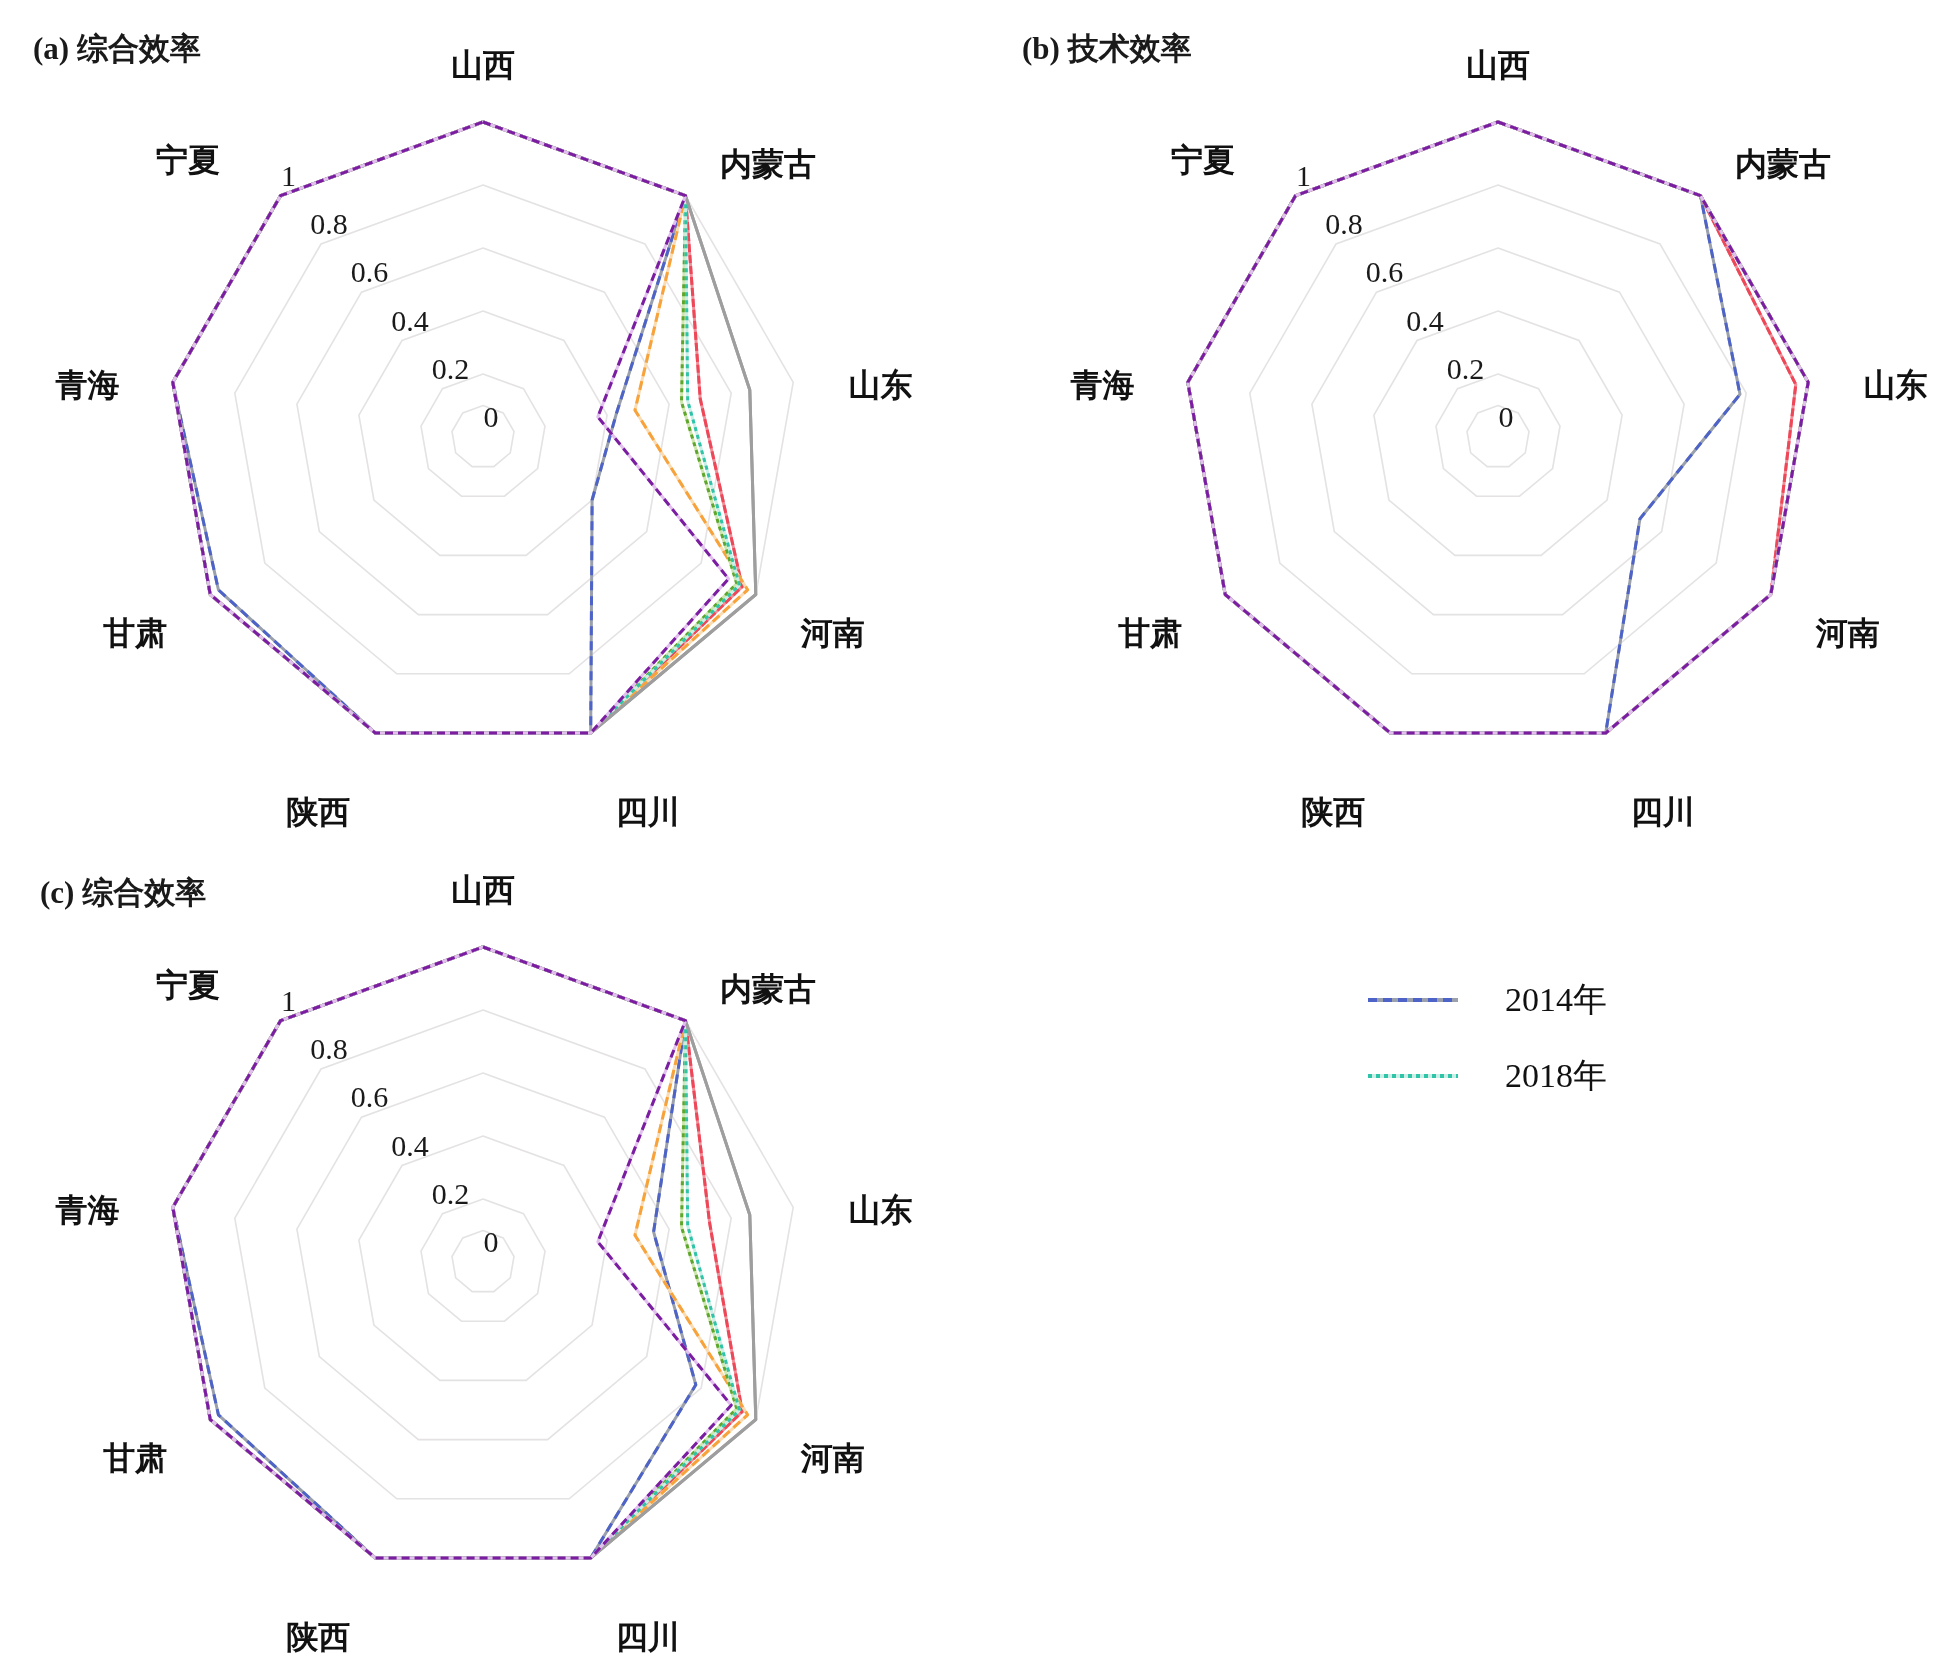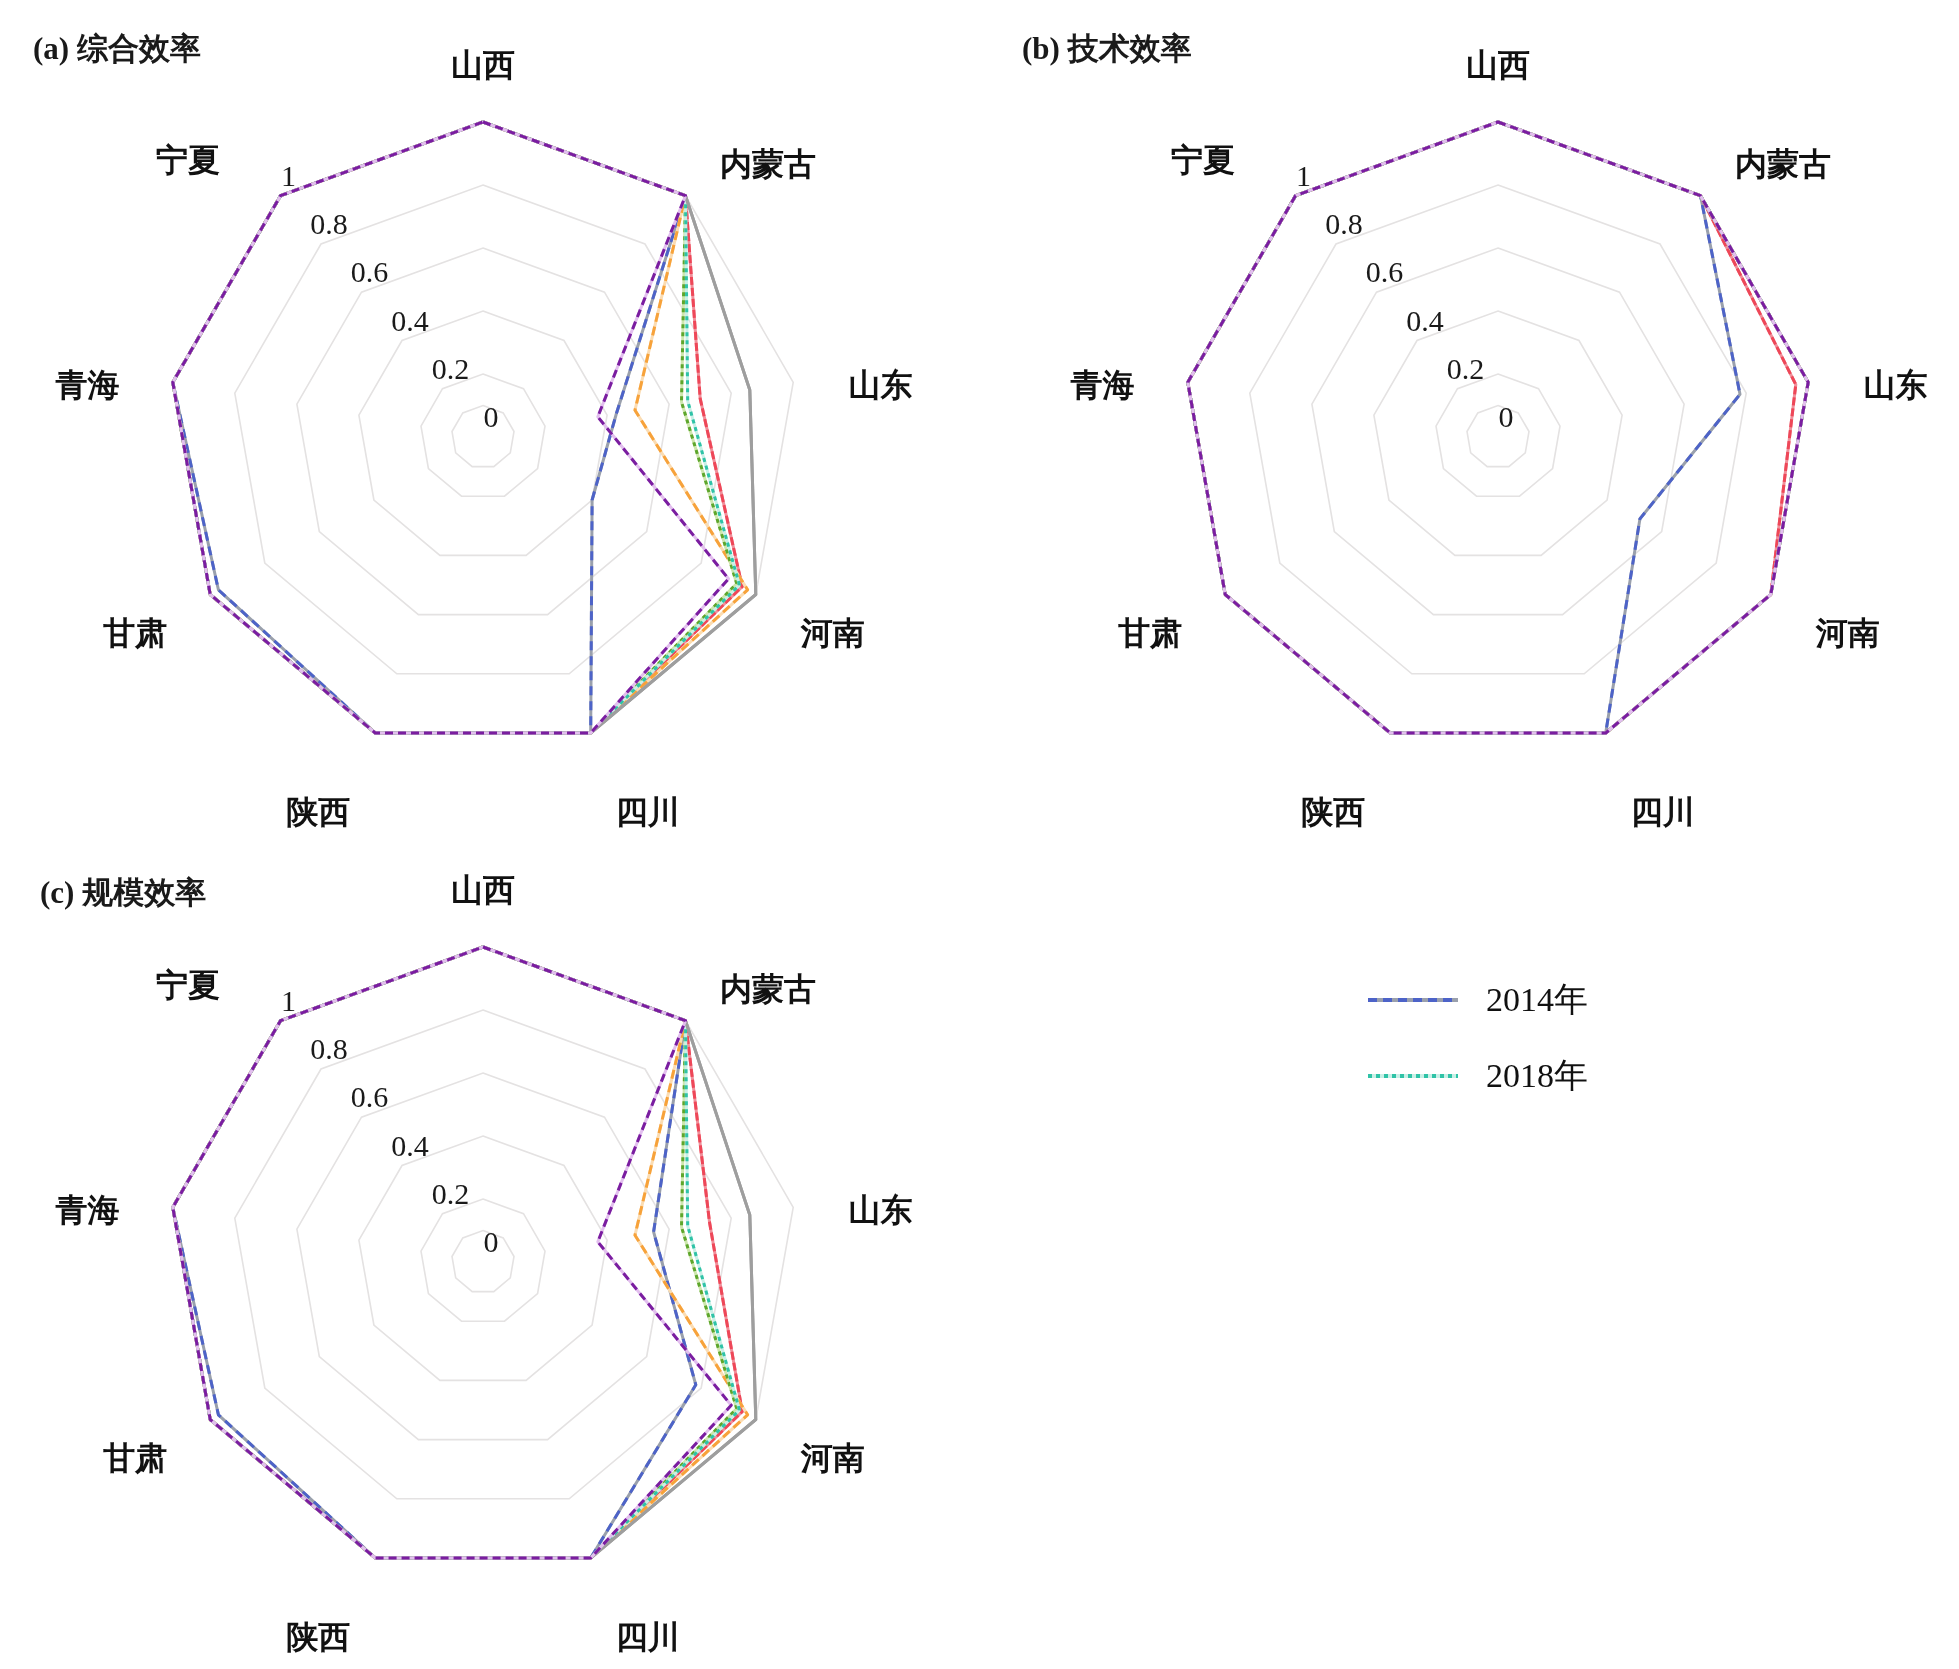--- a/index.html
+++ b/index.html
@@ -5,21 +5,21 @@
   html,body{margin:0;padding:0;background:#ffffff;}
   body{width:1959px;height:1669px;position:relative;overflow:hidden;
        font-family:"Liberation Serif","DejaVu Serif",serif;}
   #stage{position:absolute;left:0;top:0;width:1959px;height:1669px;}
   .chart-title{position:absolute;font-size:31px;font-weight:bold;color:#1a1a1a;
        font-family:"Liberation Serif","DejaVu Serif",serif;white-space:nowrap;}
   #title-a{left:33px;top:28px;text-align:center;}
   #title-b{left:1022px;top:28px;}
   #title-c{left:40px;top:872px;}
   #legend{position:absolute;left:1368px;top:962px;width:330px;}
-  .legend-row{display:flex;align-items:center;height:76px;}
+  .legend-row{display:flex;align-items:center;height:76px;gap:19px;}
   .legend-swatch{width:90px;height:12px;flex:0 0 90px;}
   .legend-label{margin-left:28px;font-size:34px;color:#111;
        font-family:"Liberation Serif","DejaVu Serif",serif;}
   svg text{font-family:"Liberation Serif","DejaVu Serif",serif;}
 </style>
 </head>
 <body>
 
 <svg id="stage" width="1959" height="1669" viewBox="0 0 1959 1669" xmlns="http://www.w3.org/2000/svg">
     <g>
@@ -130,21 +130,21 @@
       <text x="647.7" y="1647.7" text-anchor="middle" font-size="32" font-weight="bold" fill="#111">四川</text>
       <text x="318.3" y="1647.7" text-anchor="middle" font-size="32" font-weight="bold" fill="#111">陕西</text>
       <text x="167.3" y="1468.5" text-anchor="end" font-size="32" font-weight="bold" fill="#111">甘肃</text>
       <text x="119.4" y="1220.7" text-anchor="end" font-size="32" font-weight="bold" fill="#111">青海</text>
       <text x="220.1" y="995.6" text-anchor="end" font-size="32" font-weight="bold" fill="#111">宁夏</text>
     </g>
   </svg>
 
 <div class="chart-title" id="title-a">(a) 综合效率</div>
 <div class="chart-title" id="title-b">(b) 技术效率</div>
-<div class="chart-title" id="title-c">(c) 规模效率</div>
+<div class="chart-title" id="title-c">(c) 综合效率</div>
 
 <div id="legend">
   <div class="legend-row">
     <svg class="legend-swatch" viewBox="0 0 90 12">
         <line x1="0" y1="6" x2="90" y2="6" stroke="#9aa0ac" stroke-width="4"></line>
         <line x1="0" y1="6" x2="90" y2="6" stroke="#4d63c8" stroke-width="4" stroke-dasharray="9 6"></line>
       </svg>
     <span class="legend-label">2014年</span>
   </div>
   <div class="legend-row">

